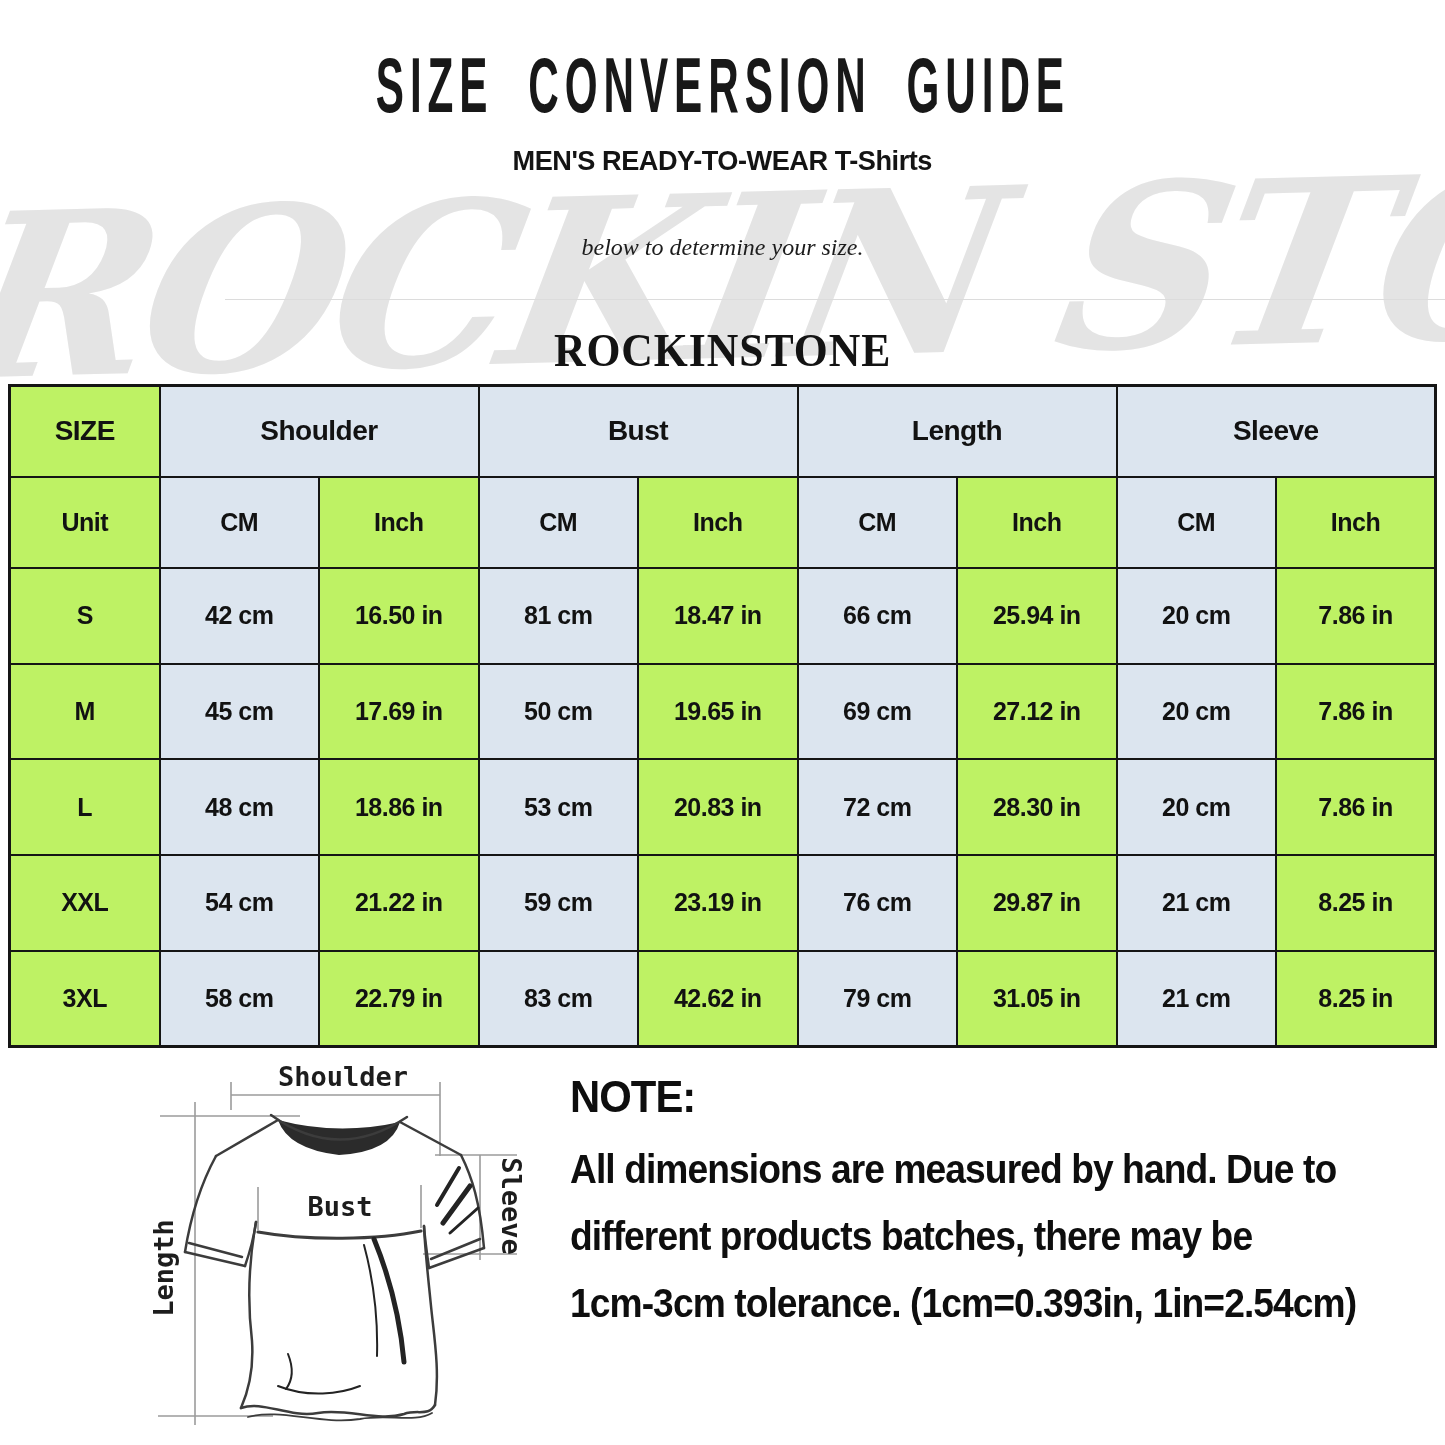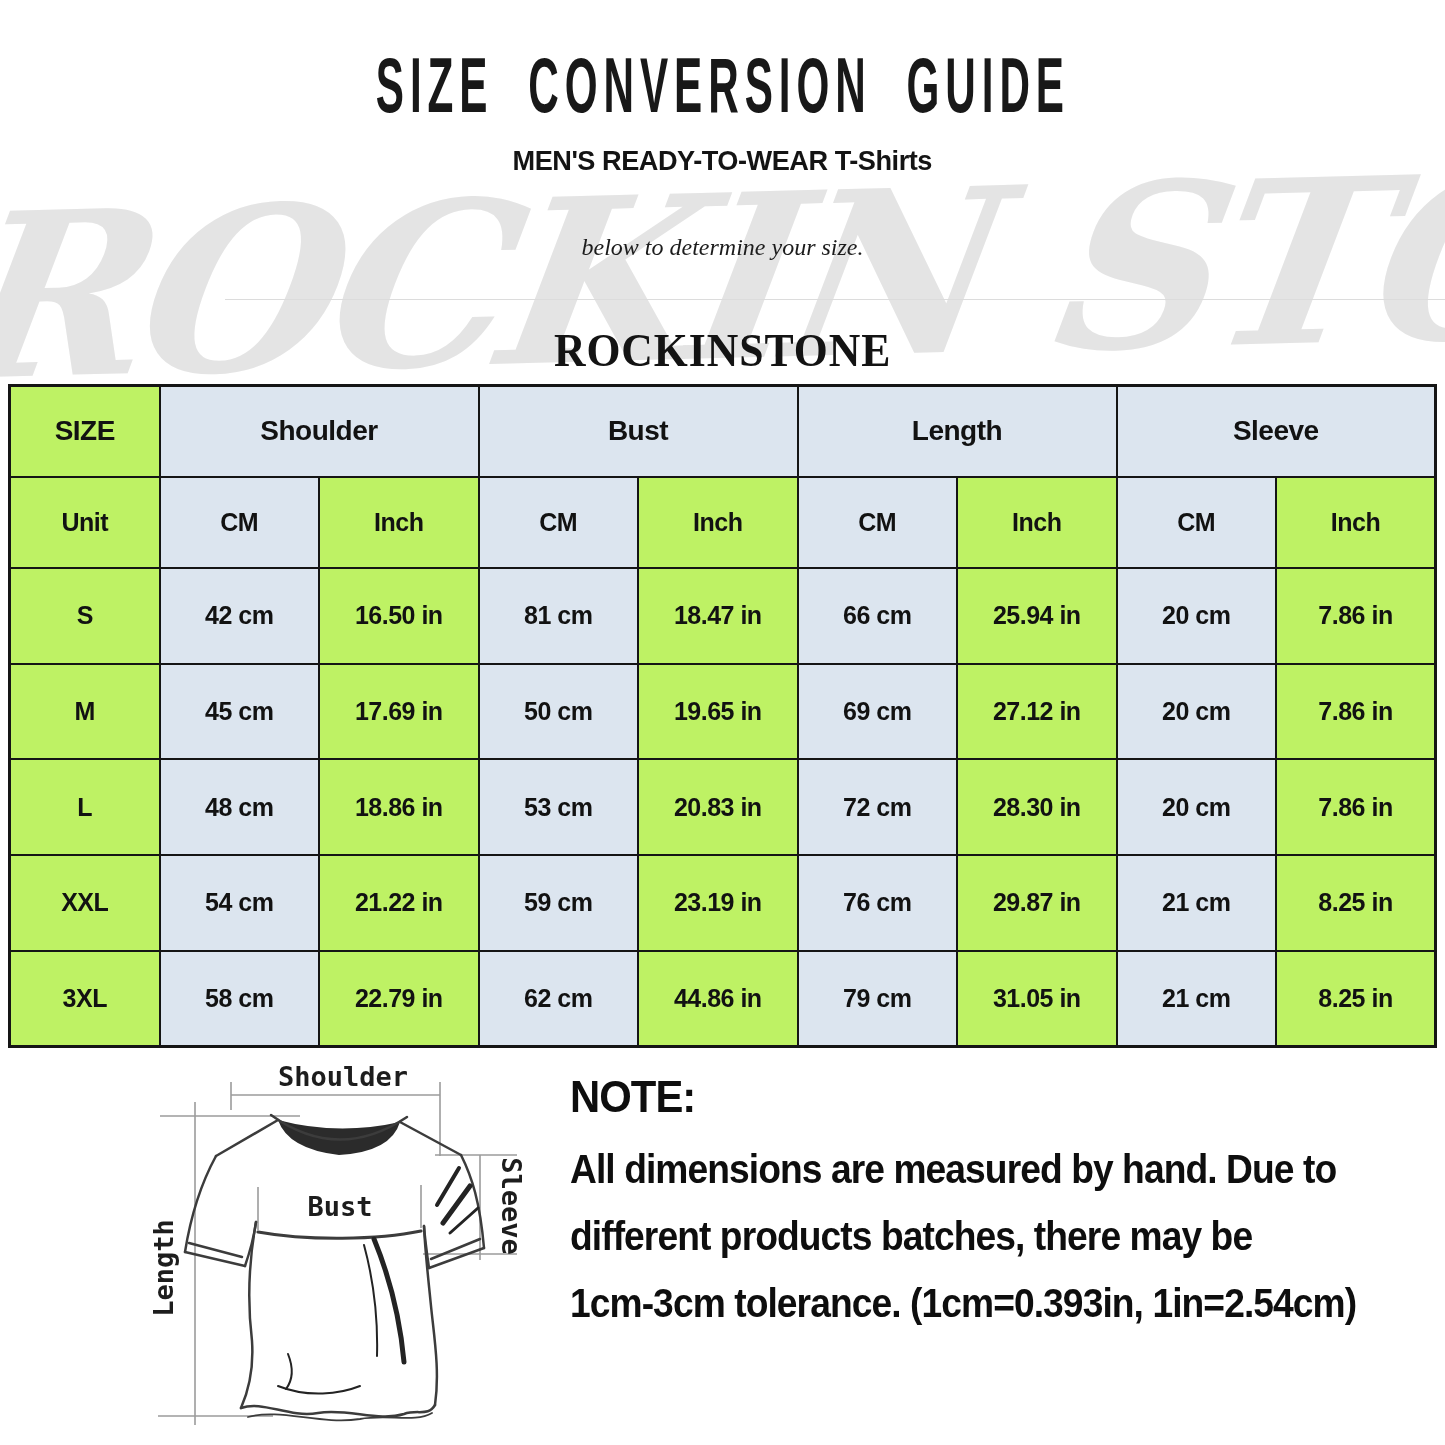--- a/index.html
+++ b/index.html
@@ -170,22 +170,22 @@
       <td>23.19 in</td>
       <td class="blue">76 cm</td>
       <td>29.87 in</td>
       <td class="blue">21 cm</td>
       <td>8.25 in</td>
     </tr>
     <tr class="drow">
       <td>3XL</td>
       <td class="blue">58 cm</td>
       <td>22.79 in</td>
-      <td class="blue">62 cm</td>
-      <td>44.86 in</td>
+      <td class="blue">83 cm</td>
+      <td>42.62 in</td>
       <td class="blue">79 cm</td>
       <td>31.05 in</td>
       <td class="blue">21 cm</td>
       <td>8.25 in</td>
     </tr>
   </tbody>
 </table>
 
 <svg class="diagram" viewBox="0 0 452 388">
 

